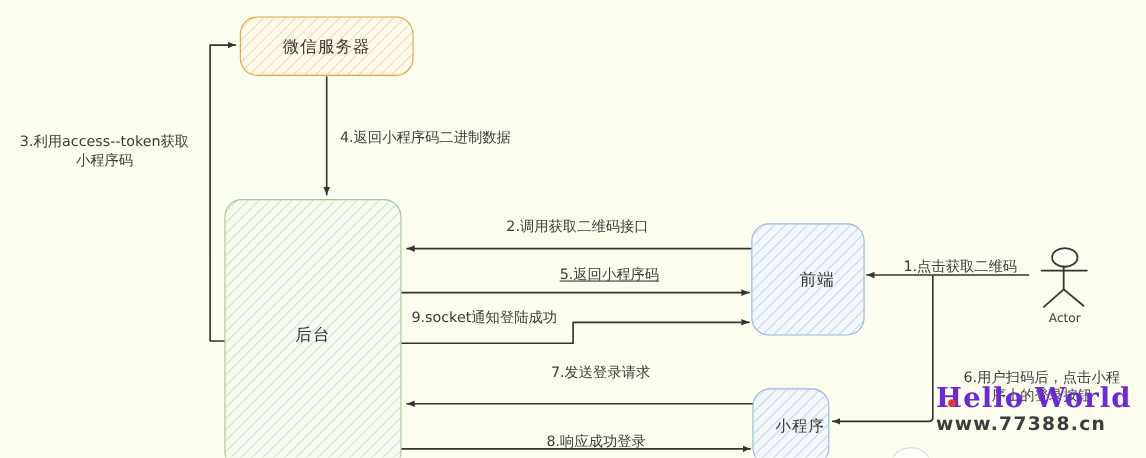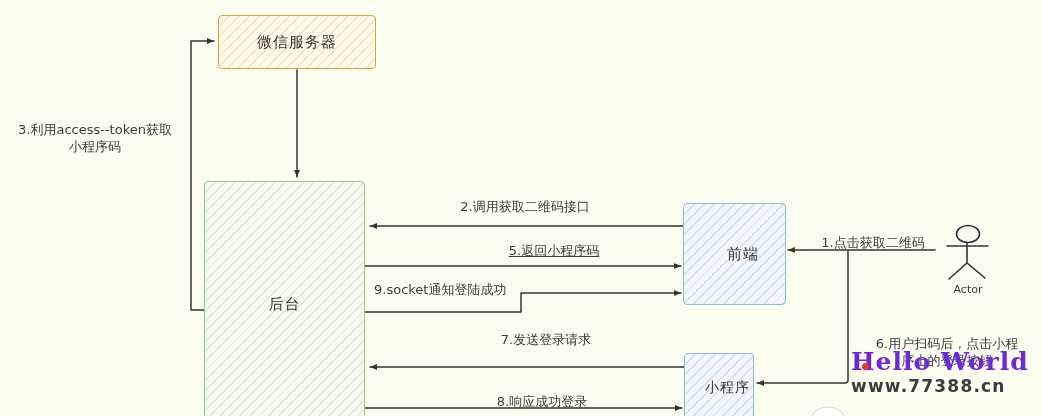--- a/index.html
+++ b/index.html
@@ -4,21 +4,21 @@
 <style>
   html,body{margin:0;padding:0;}
   body{font-family:"DejaVu Sans", sans-serif;}
   .canvas{
     position:relative;width:1042px;height:416px;overflow:hidden;
     background:#fbfdee;
   }
   
   .node{
     position:absolute;display:flex;align-items:center;justify-content:center;
-    border-radius:4px;box-sizing:border-box;
+    border-radius:16px;box-sizing:border-box;
     font-size:15px;color:#35352f;letter-spacing:1px;
   }
   .node-orange{
     border:1.6px solid #dfa33c;background-color:#fdf9ec;
     background-image:repeating-linear-gradient(135deg, rgba(224,163,60,.28) 0 1.3px, transparent 1.3px 7px);
   }
   .node-green{
     border:1.6px solid #a2c795;background-color:#f7faf0;
     background-image:repeating-linear-gradient(135deg, rgba(130,179,102,.24) 0 1.3px, transparent 1.3px 7px);
   }
@@ -101,20 +101,21 @@
   <div class="node node-blue" id="node-frontend">
     <span>前端</span>
   </div>
   <div class="node node-blue" id="node-miniprogram">
     <span>小程序</span>
   </div>
 
   <div class="elabel center" id="label-e1">1.点击获取二维码</div>
   <div class="elabel center" id="label-e2">2.调用获取二维码接口</div>
   <div class="elabel center" id="label-e3">3.利用access--token获取小程序码</div>
+  <div class="elabel" id="label-e4">4.返回小程序码二进制数据</div>
   <div class="elabel center" id="label-e5">5.返回小程序码</div>
   <div class="elabel center" id="label-e6">6.用户扫码后，点击小程序上的登录按钮</div>
   <div class="elabel center" id="label-e7">7.发送登录请求</div>
   <div class="elabel center" id="label-e8">8.响应成功登录</div>
   <div class="elabel" id="label-e9">9.socket通知登陆成功</div>
   <div class="elabel center" id="label-actor">Actor</div>
 
   <div class="watermark">
     <span class="wm-dot" style="background: rgb(224, 58, 47);"></span>
     <div class="wm-title">Hello World</div>

